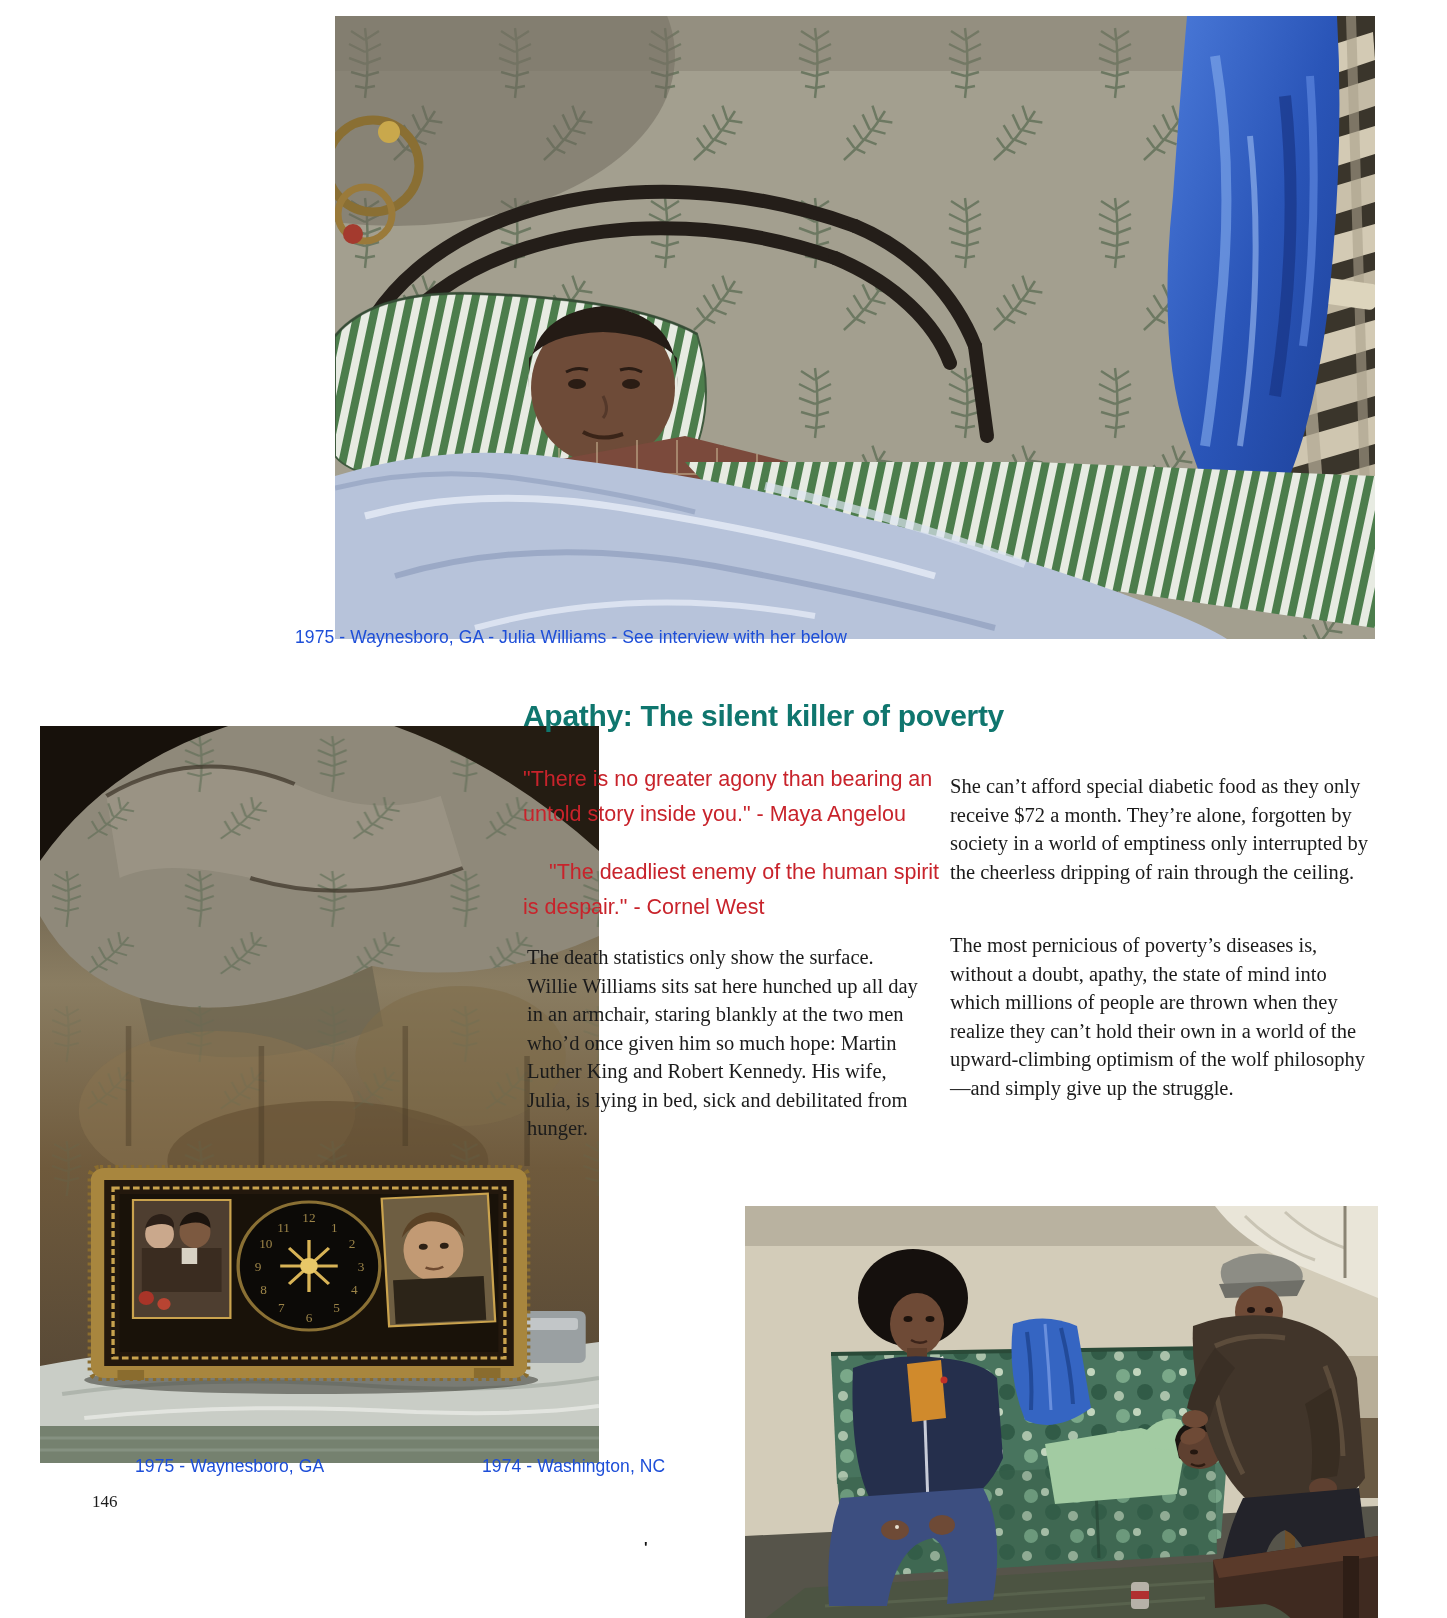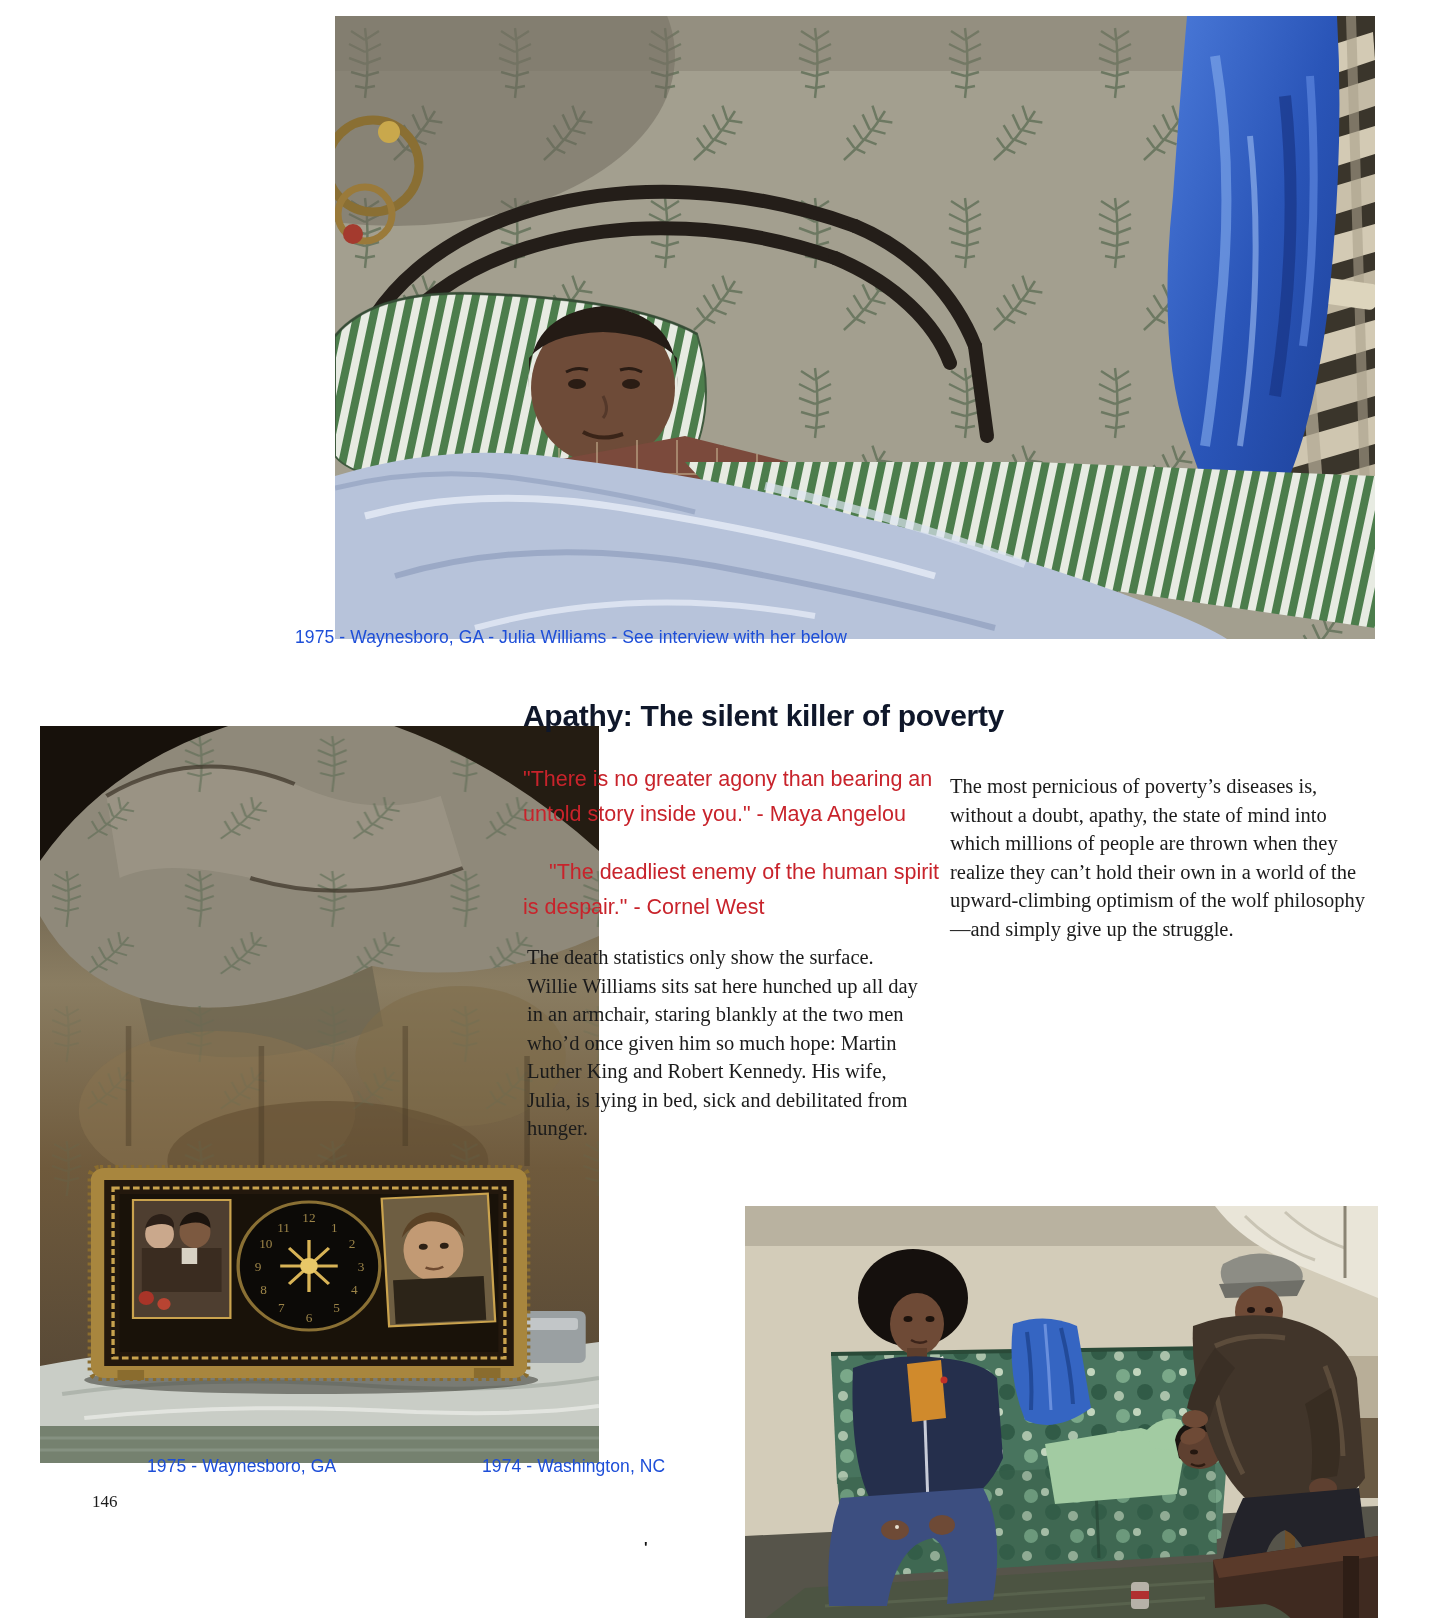--- a/index.html
+++ b/index.html
@@ -16,27 +16,27 @@
   #photo-left{left:0;top:710px;width:559px;height:737px;}
   #photo-bottom-right{left:705px;top:1190px;width:633px;height:428px;}
 
   .caption{
     position:absolute;
     font-size:17.5px;line-height:20px;
     letter-spacing:.1px;color:#1d4ed8;
     white-space:nowrap;
   }
   #caption-top{left:295px;top:627px;}
-  #caption-left{left:135px;top:1456px;margin-left:12px;}
+  #caption-left{left:135px;top:1456px;}
   #caption-bottom-right{left:482px;top:1456px;}
 
   #article-title{
     position:absolute;left:523px;top:699px;
     font-size:30px;font-weight:bold;letter-spacing:-.3px;
-    color:#0f172a;margin:0;white-space:nowrap;
+    color:#0f766e;margin:0;white-space:nowrap;
   }
   .quote{
     position:absolute;left:523px;width:418px;
     font-size:21.5px;line-height:35px;font-weight:400;
     margin:0;
   }
   #quote-1{top:762px;}
   #quote-2{top:855px;text-indent:26px;}
 
   .bodycol{
@@ -369,20 +369,21 @@
 <h1 id="article-title">Apathy: The silent killer of poverty</h1>
 
 <p class="quote" id="quote-1" style="color: rgb(200, 35, 43);">"There is no greater agony than bearing an untold story inside you." - Maya Angelou</p>
 <p class="quote" id="quote-2" style="color: rgb(200, 35, 43);">"The deadliest enemy of the human spirit is despair." - Cornel West</p>
 
 <div class="bodycol" id="col-left">
   <p>The death statistics only show the surface. Willie Williams sits sat here hunched up all day in an armchair, staring blankly at the two men who’d once given him so much hope: Martin Luther King and Robert Kennedy. His wife, Julia, is lying in bed, sick and debilitated from hunger.</p>
 </div>
 
 <div class="bodycol" id="col-right">
+  <p>She can’t afford special diabetic food as they only receive $72 a month. They’re alone, forgotten by society in a world of emptiness only interrupted by the cheerless dripping of rain through the ceiling.</p>
   <p>The most pernicious of poverty’s diseases is, without a doubt, apathy, the state of mind into which millions of people are thrown when they realize they can’t hold their own in a world of the upward-climbing optimism of the wolf philosophy—and simply give up the struggle.</p>
 </div>
 
 <div class="caption" id="caption-left">1975 - Waynesboro, GA</div>
 <div class="caption" id="caption-bottom-right">1974 - Washington, NC</div>
 
 <div id="stray-mark">'</div>
 <div id="page-number">146</div>
 
 </body></html>

